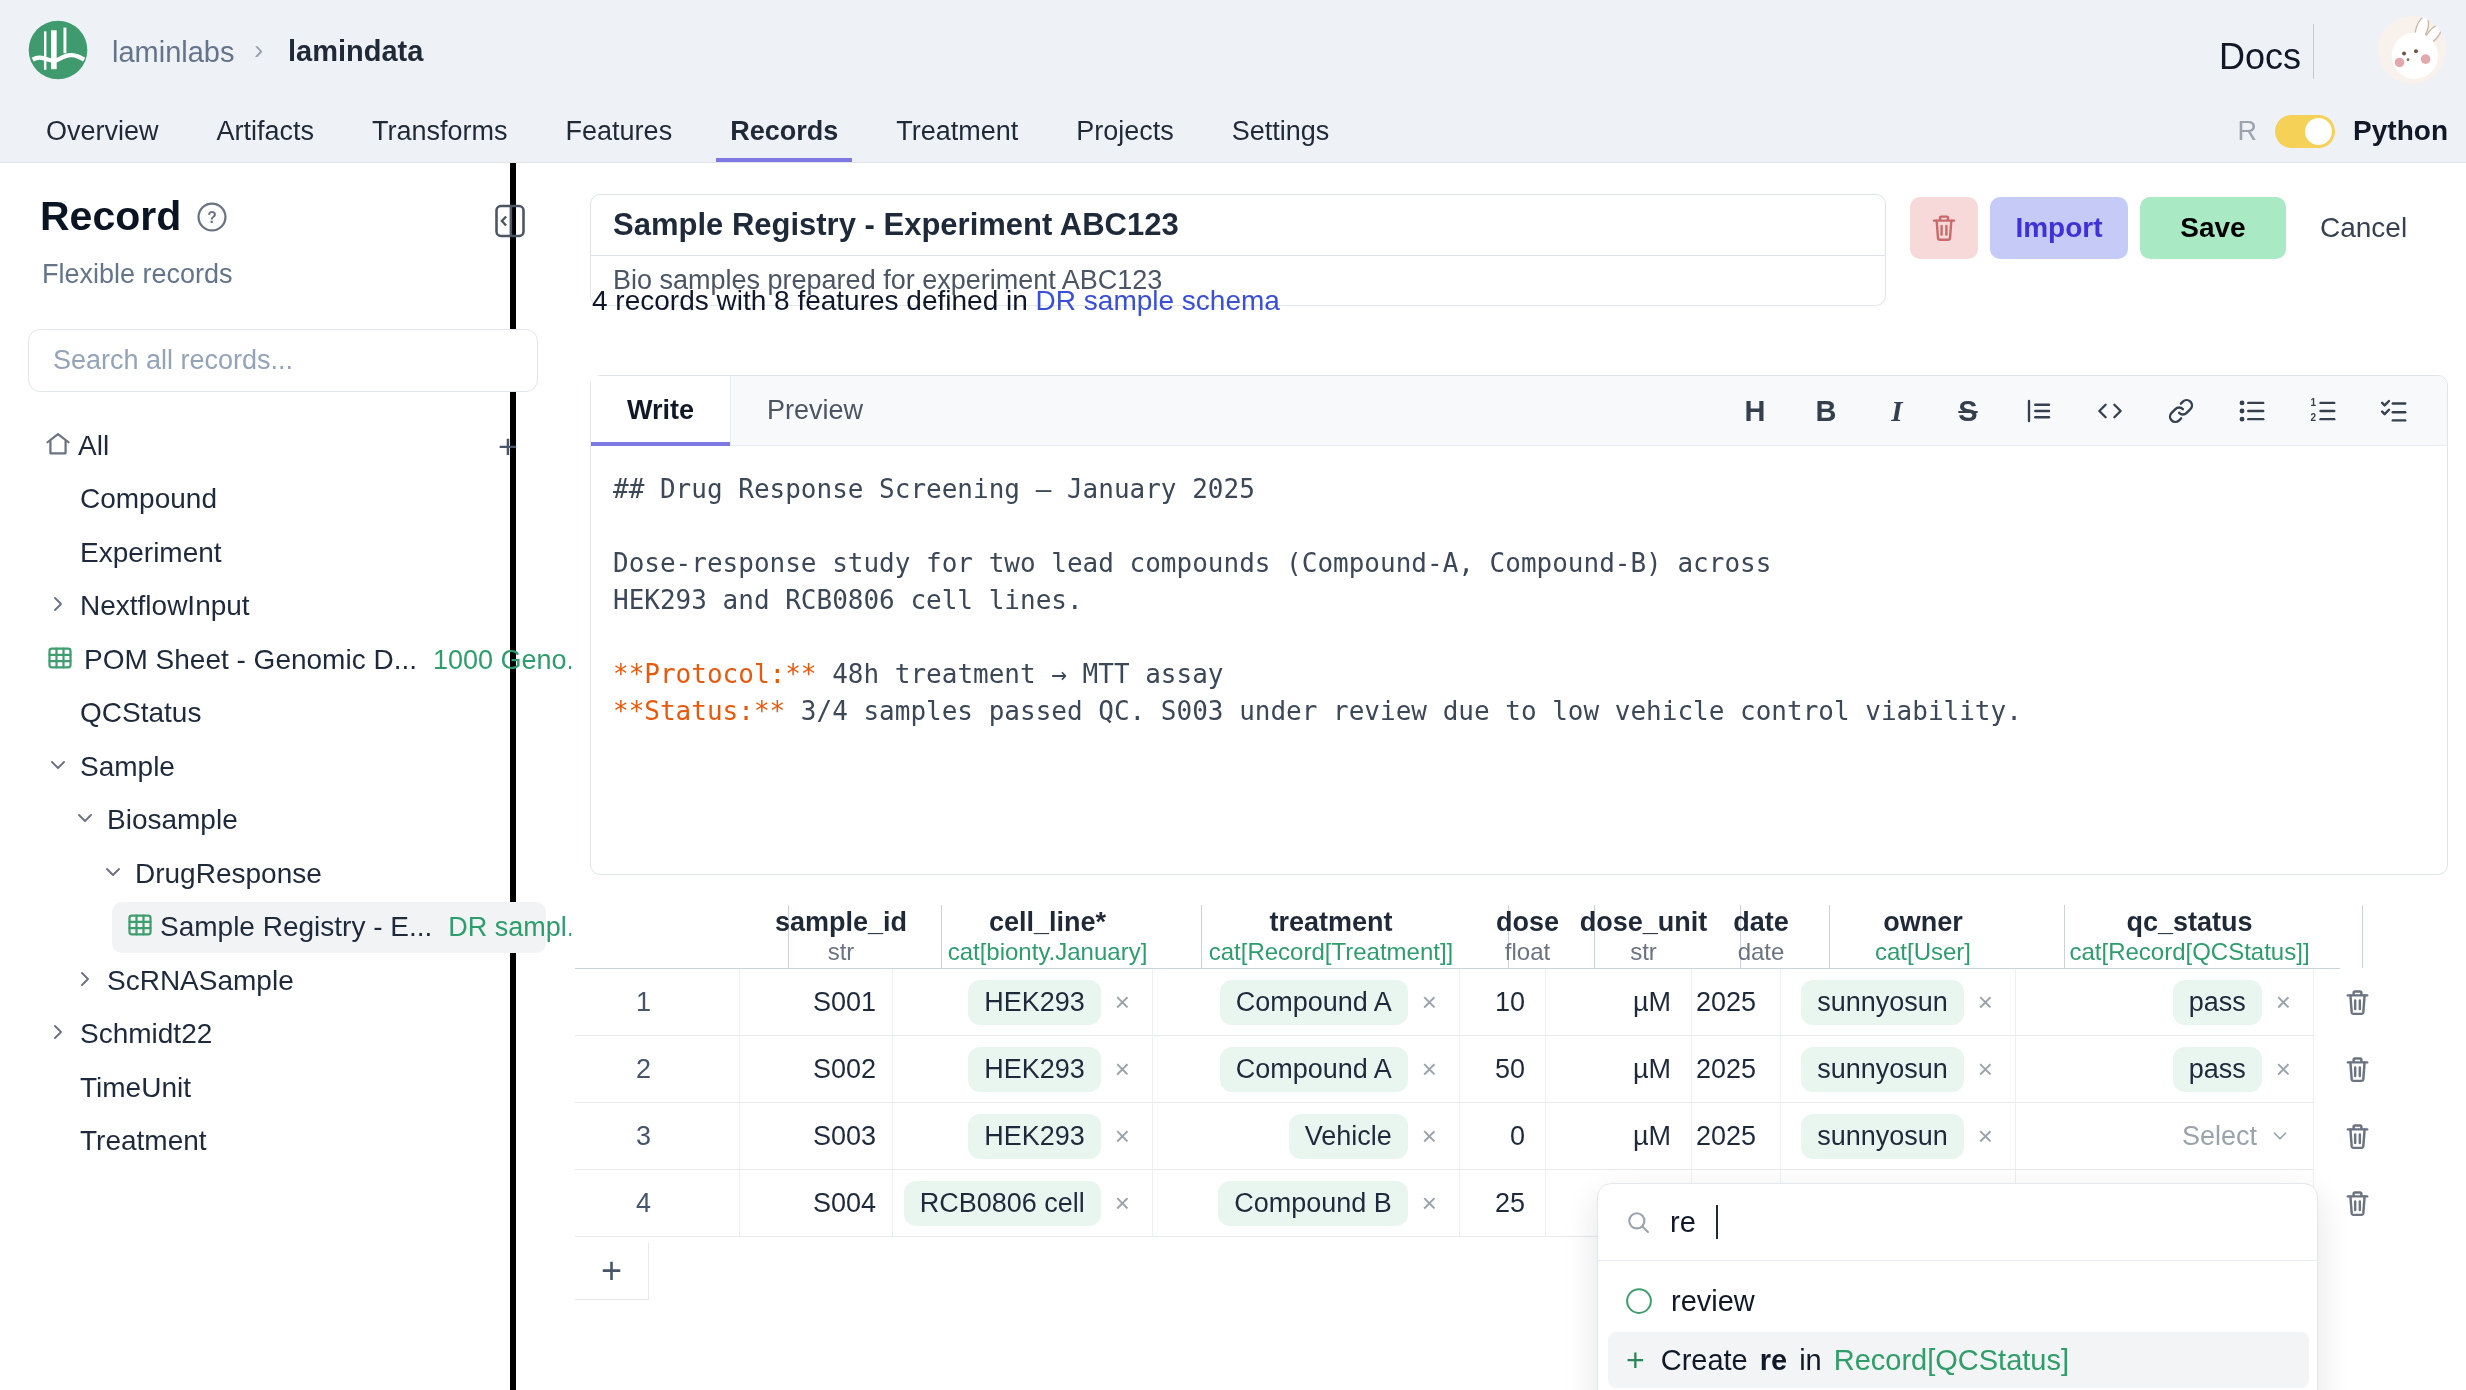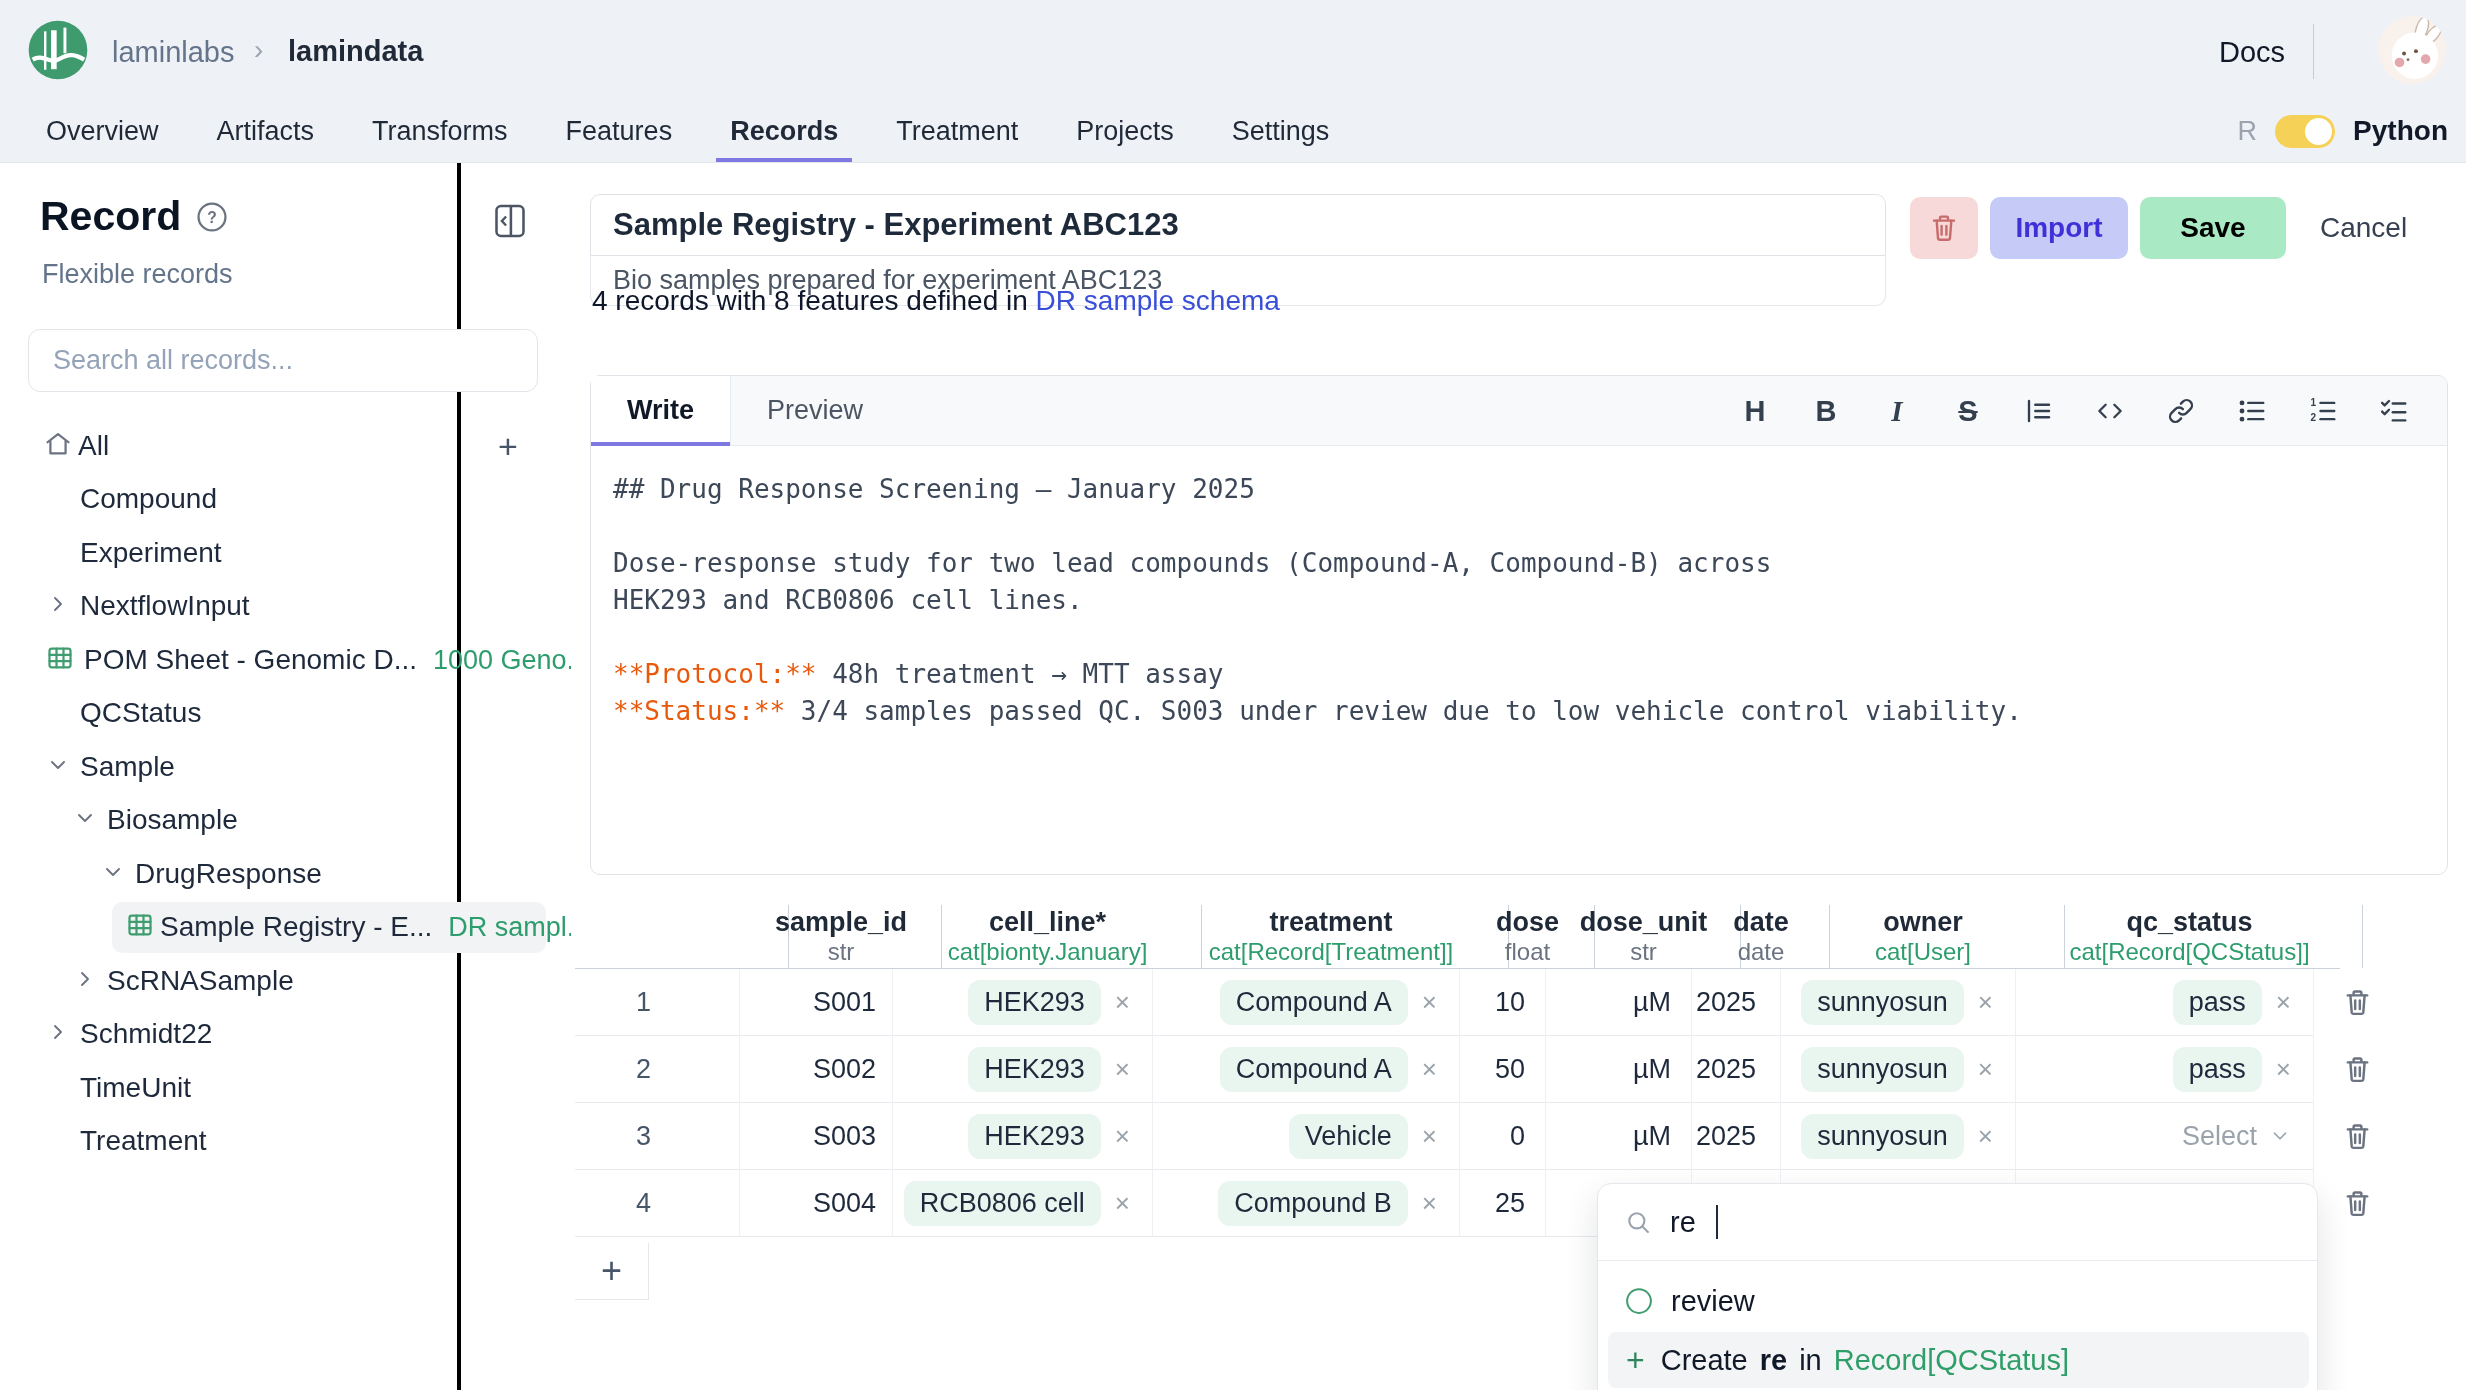--- a/index.html
+++ b/index.html
@@ -6,37 +6,37 @@
   body{font-family:"Liberation Sans","DejaVu Sans",sans-serif;background:#ffffff;}
   .stage{position:relative;width:2466px;height:1390px;overflow:hidden;background:#ffffff;}
 
   
   .tophdr{position:absolute;left:0;top:0;width:2466px;height:163px;background:#eef1f6;border-bottom:1px solid #e2e5ea;box-sizing:border-box;}
   .brandrow{position:absolute;left:0;top:0;width:100%;height:100px;}
   .logo{position:absolute;left:26px;top:18px;width:64px;height:64px;cursor:pointer;}
   .crumb-org{position:absolute;left:112px;top:36px;font-size:29px;color:#64748b;cursor:pointer;}
   .crumb-sep{position:absolute;left:254px;top:34px;font-size:28px;color:#9ca3af;}
   .crumb-inst{position:absolute;left:288px;top:35px;font-size:29px;font-weight:700;color:#1f2937;}
-  .docs{position:absolute;left:2219px;top:36px;font-size:29px;color:#111827;cursor:pointer;}
+  .docs{position:absolute;left:2219px;top:36px;font-size:36px;color:#111827;cursor:pointer;}
   .hdr-divider{position:absolute;left:2313px;top:24px;width:1px;height:55px;background:#c6ccd4;}
   .avatar{position:absolute;left:2378px;top:16px;width:68px;height:68px;border-radius:50%;overflow:hidden;background:#f8f1ec;cursor:pointer;}
 
   
   .navrow{position:absolute;left:46px;top:100px;height:62px;display:flex;gap:58px;align-items:center;}
   .nav-item{font-size:27px;color:#1f2937;cursor:pointer;position:relative;height:62px;display:flex;align-items:center;}
   .nav-item.active{font-weight:600;}
   .nav-item.active::after{content:"";position:absolute;left:-14px;right:-14px;bottom:0;height:4px;background:#7d78e2;}
   .lang{position:absolute;top:100px;right:18px;height:62px;display:flex;align-items:center;gap:18px;}
   .lang-r{font-size:27px;color:#9ca3af;}
   .toggle{width:60px;height:33px;border-radius:17px;background:#f6d157;position:relative;cursor:pointer;}
   .toggle .knob{position:absolute;right:3px;top:3px;width:27px;height:27px;border-radius:50%;background:#fff;}
   .lang-py{font-size:28px;font-weight:700;color:#111827;}
 
   
-  .sidebar{position:absolute;left:0;top:163px;width:461px;height:1227px;background:#fff;border-right:4px solid #000000;box-sizing:border-box;}
+  .sidebar{position:absolute;left:0;top:163px;width:516px;height:1227px;background:#fff;border-right:6px solid #000000;box-sizing:border-box;}
   .sb-title{position:absolute;left:40px;top:30px;font-size:41px;font-weight:700;color:#0b1423;display:flex;align-items:center;gap:14px;}
   .sb-collapse{position:absolute;left:492px;top:38px;width:36px;height:40px;cursor:pointer;}
   .sb-sub{position:absolute;left:42px;top:96px;font-size:27px;color:#64748b;}
   .sb-search{position:absolute;left:28px;top:166px;width:510px;height:63px;border:1px solid #e2e6eb;border-radius:12px;box-sizing:border-box;background:#fff;font-size:27px;color:#1f2937;padding:0 24px;outline:none;}
   .sb-search::placeholder{color:#94a3b8;}
   .tree{position:absolute;left:0;top:0;width:570px;}
   .tree-row{position:absolute;left:0;width:560px;height:53px;cursor:pointer;}
   .tree-label{position:absolute;top:50%;transform:translateY(-50%);font-size:28px;color:#1e293b;white-space:nowrap;}
   .tree-badge{font-size:27px;color:#2e9d6e;margin-left:16px;}
   .tree-marker{position:absolute;top:50%;transform:translateY(-50%);}

